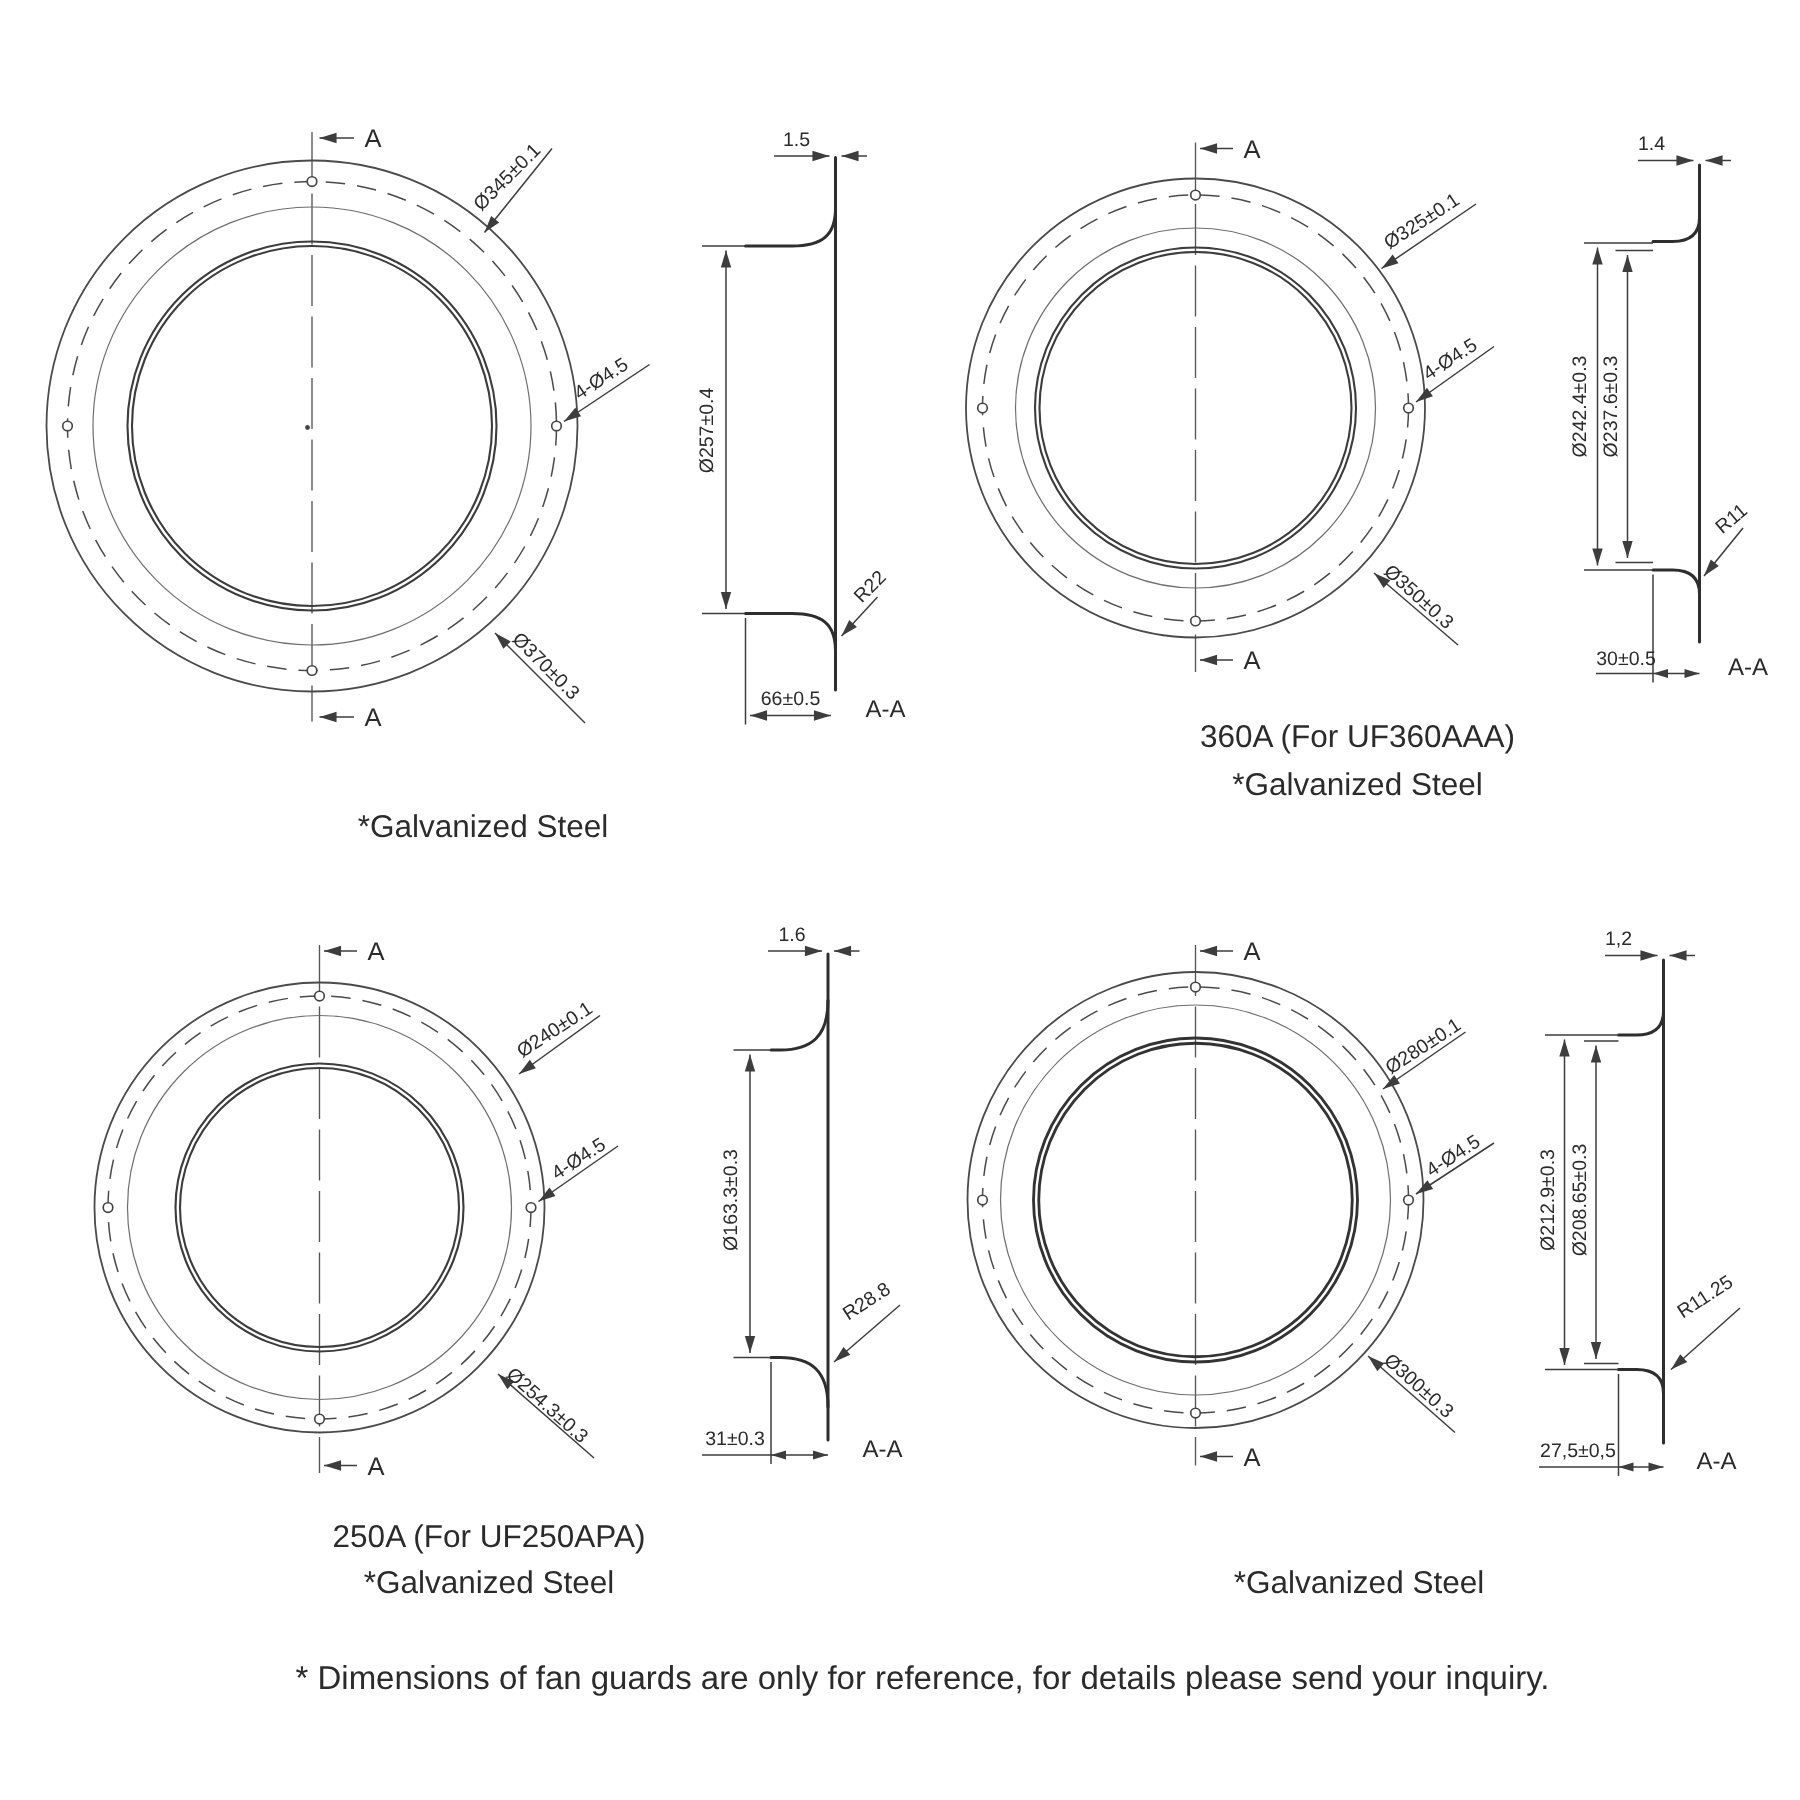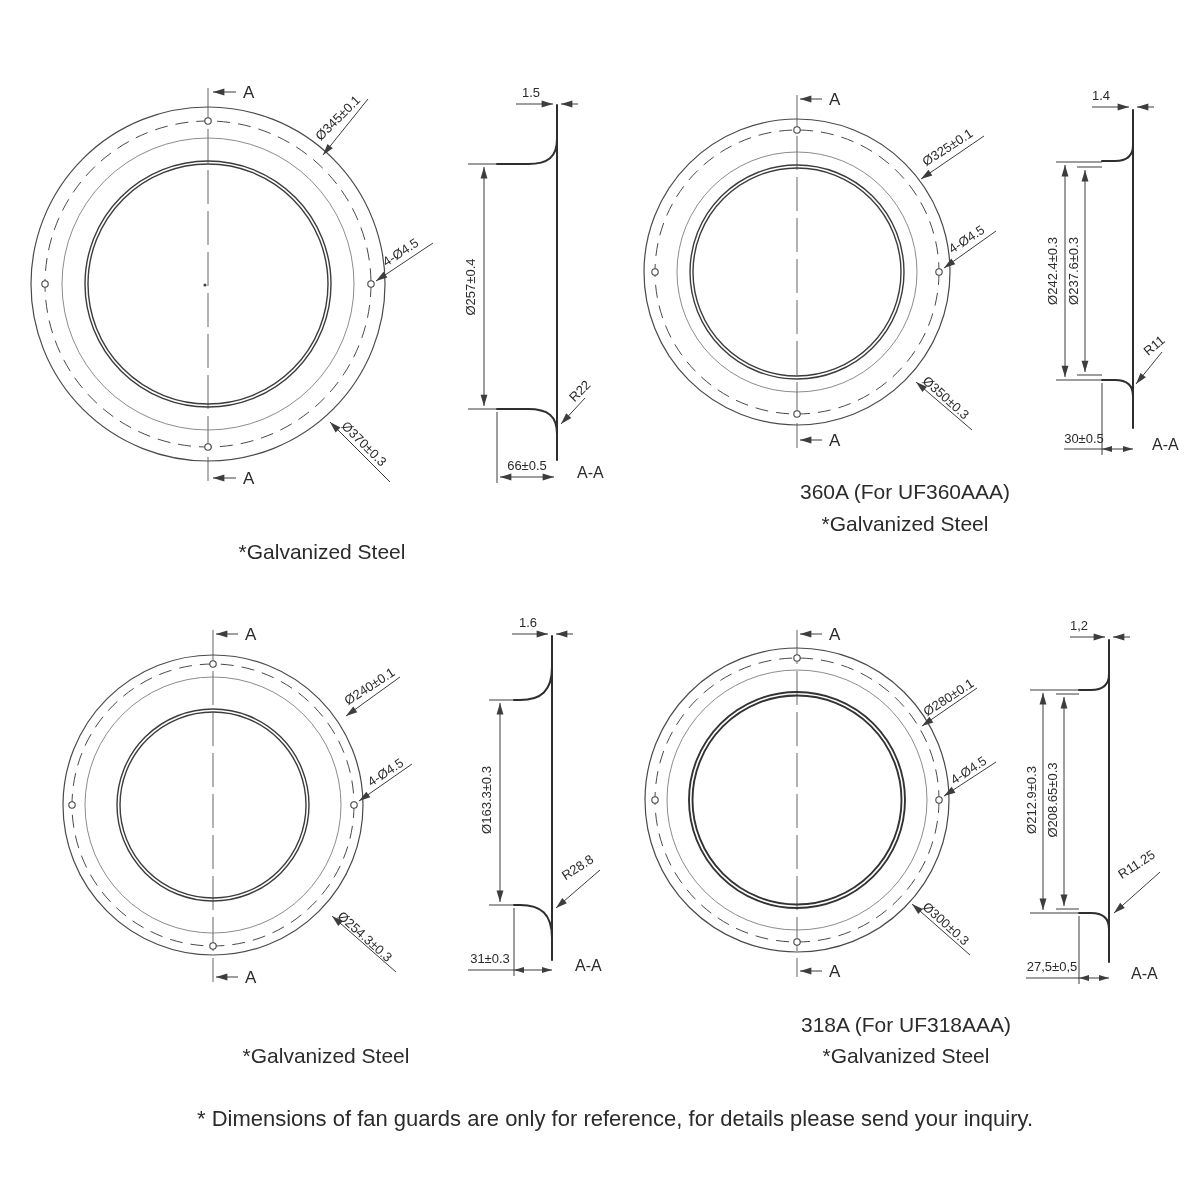--- a/index.html
+++ b/index.html
@@ -220,19 +220,19 @@
     <text class="taa" x="1131" y="979">A-A</text>
   </g>
 </svg>
 
   
   <div class="title-block" style="left:122px;top:540px;">*Galvanized Steel</div>
 
   <div class="title-block" style="left:705px;top:480px;">360A (For UF360AAA)</div>
   <div class="title-block" style="left:705px;top:512px;">*Galvanized Steel</div>
 
+  <div class="title-block" style="left:126px;top:1013px;">250A (For UF250APA)</div>
   <div class="title-block" style="left:126px;top:1044px;">*Galvanized Steel</div>
 
-  <div class="title-block" style="left:706px;top:1013px;">318A (For UF318AAA)</div>
   <div class="title-block" style="left:706px;top:1044px;">*Galvanized Steel</div>
 
   <div class="footnote">* Dimensions of fan guards are only for reference, for details please send your inquiry.</div>
 </div>
 
 </body></html>

